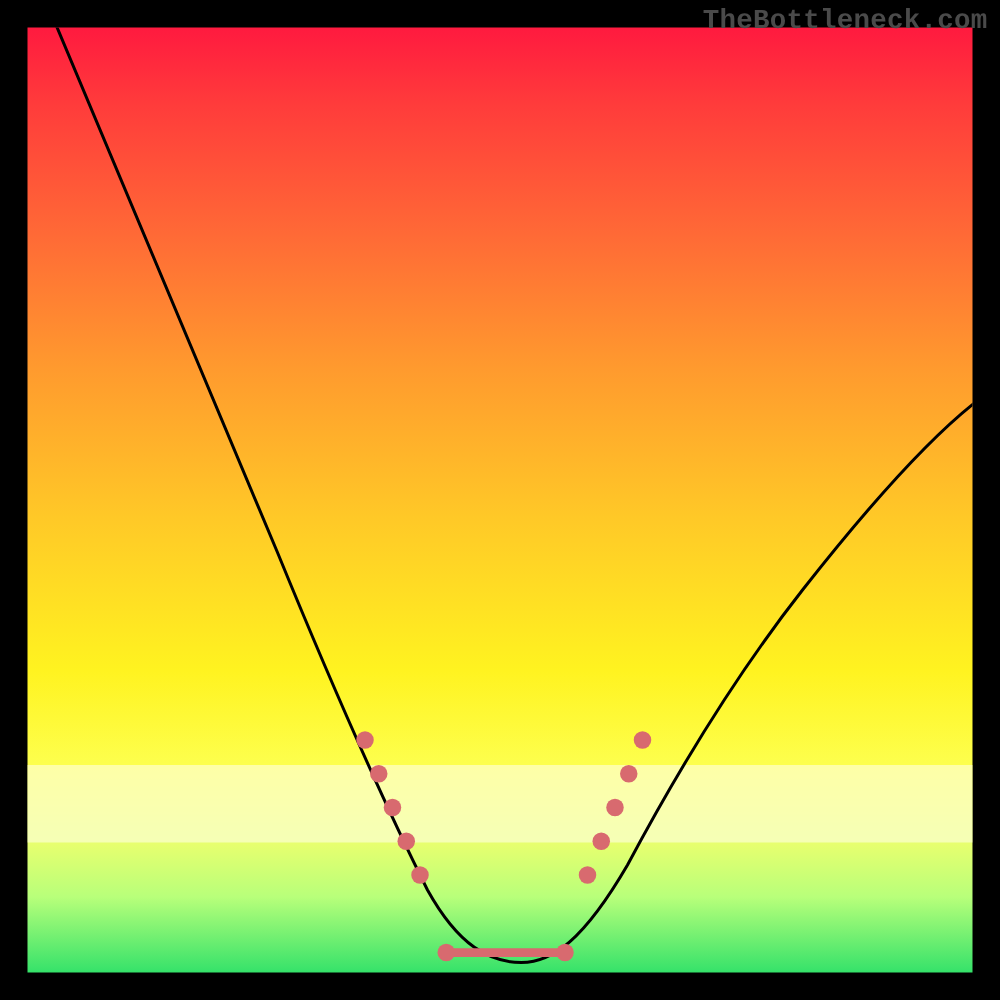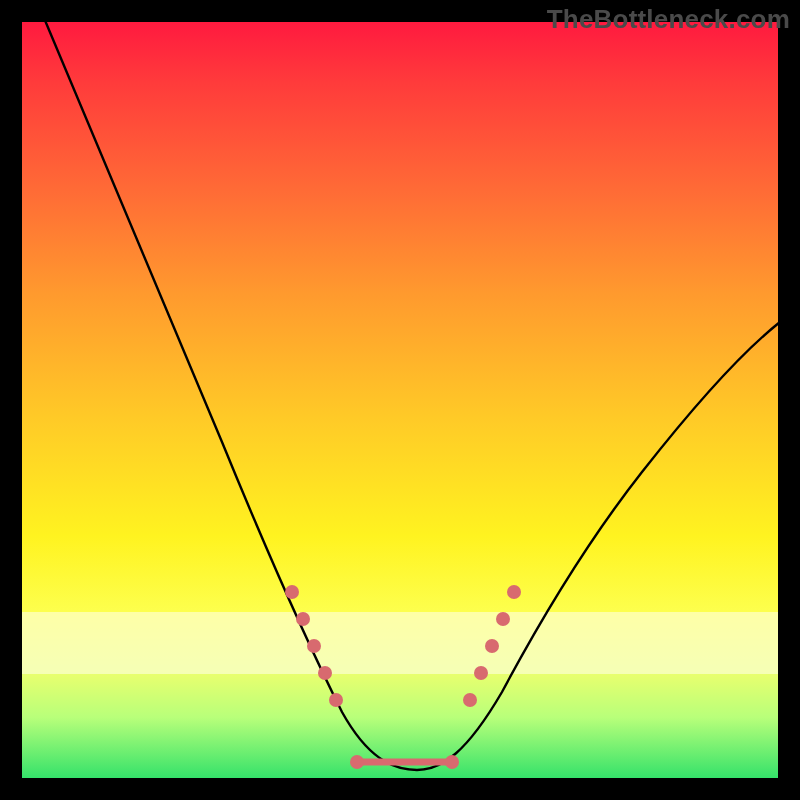--- a/index.html
+++ b/index.html
@@ -33,23 +33,24 @@
     position: absolute;
     left: 0;
     width: 100%;
     background: rgba(255,255,240,0.55);
   }
   .watermark {
     position: absolute;
     top: 4px;
     right: 10px;
     color: #4a4a4a;
-    font-size: 26px;
+    font-size: 22px;
     font-weight: 600;
     letter-spacing: 0.2px;
+    font-family: Liberation Mono, monospace;
   }
   svg.curve {
     position: absolute;
     left: 0;
     top: 0;
   }
   .marker {
     fill: #d86a6f;
   }
   .bar {

